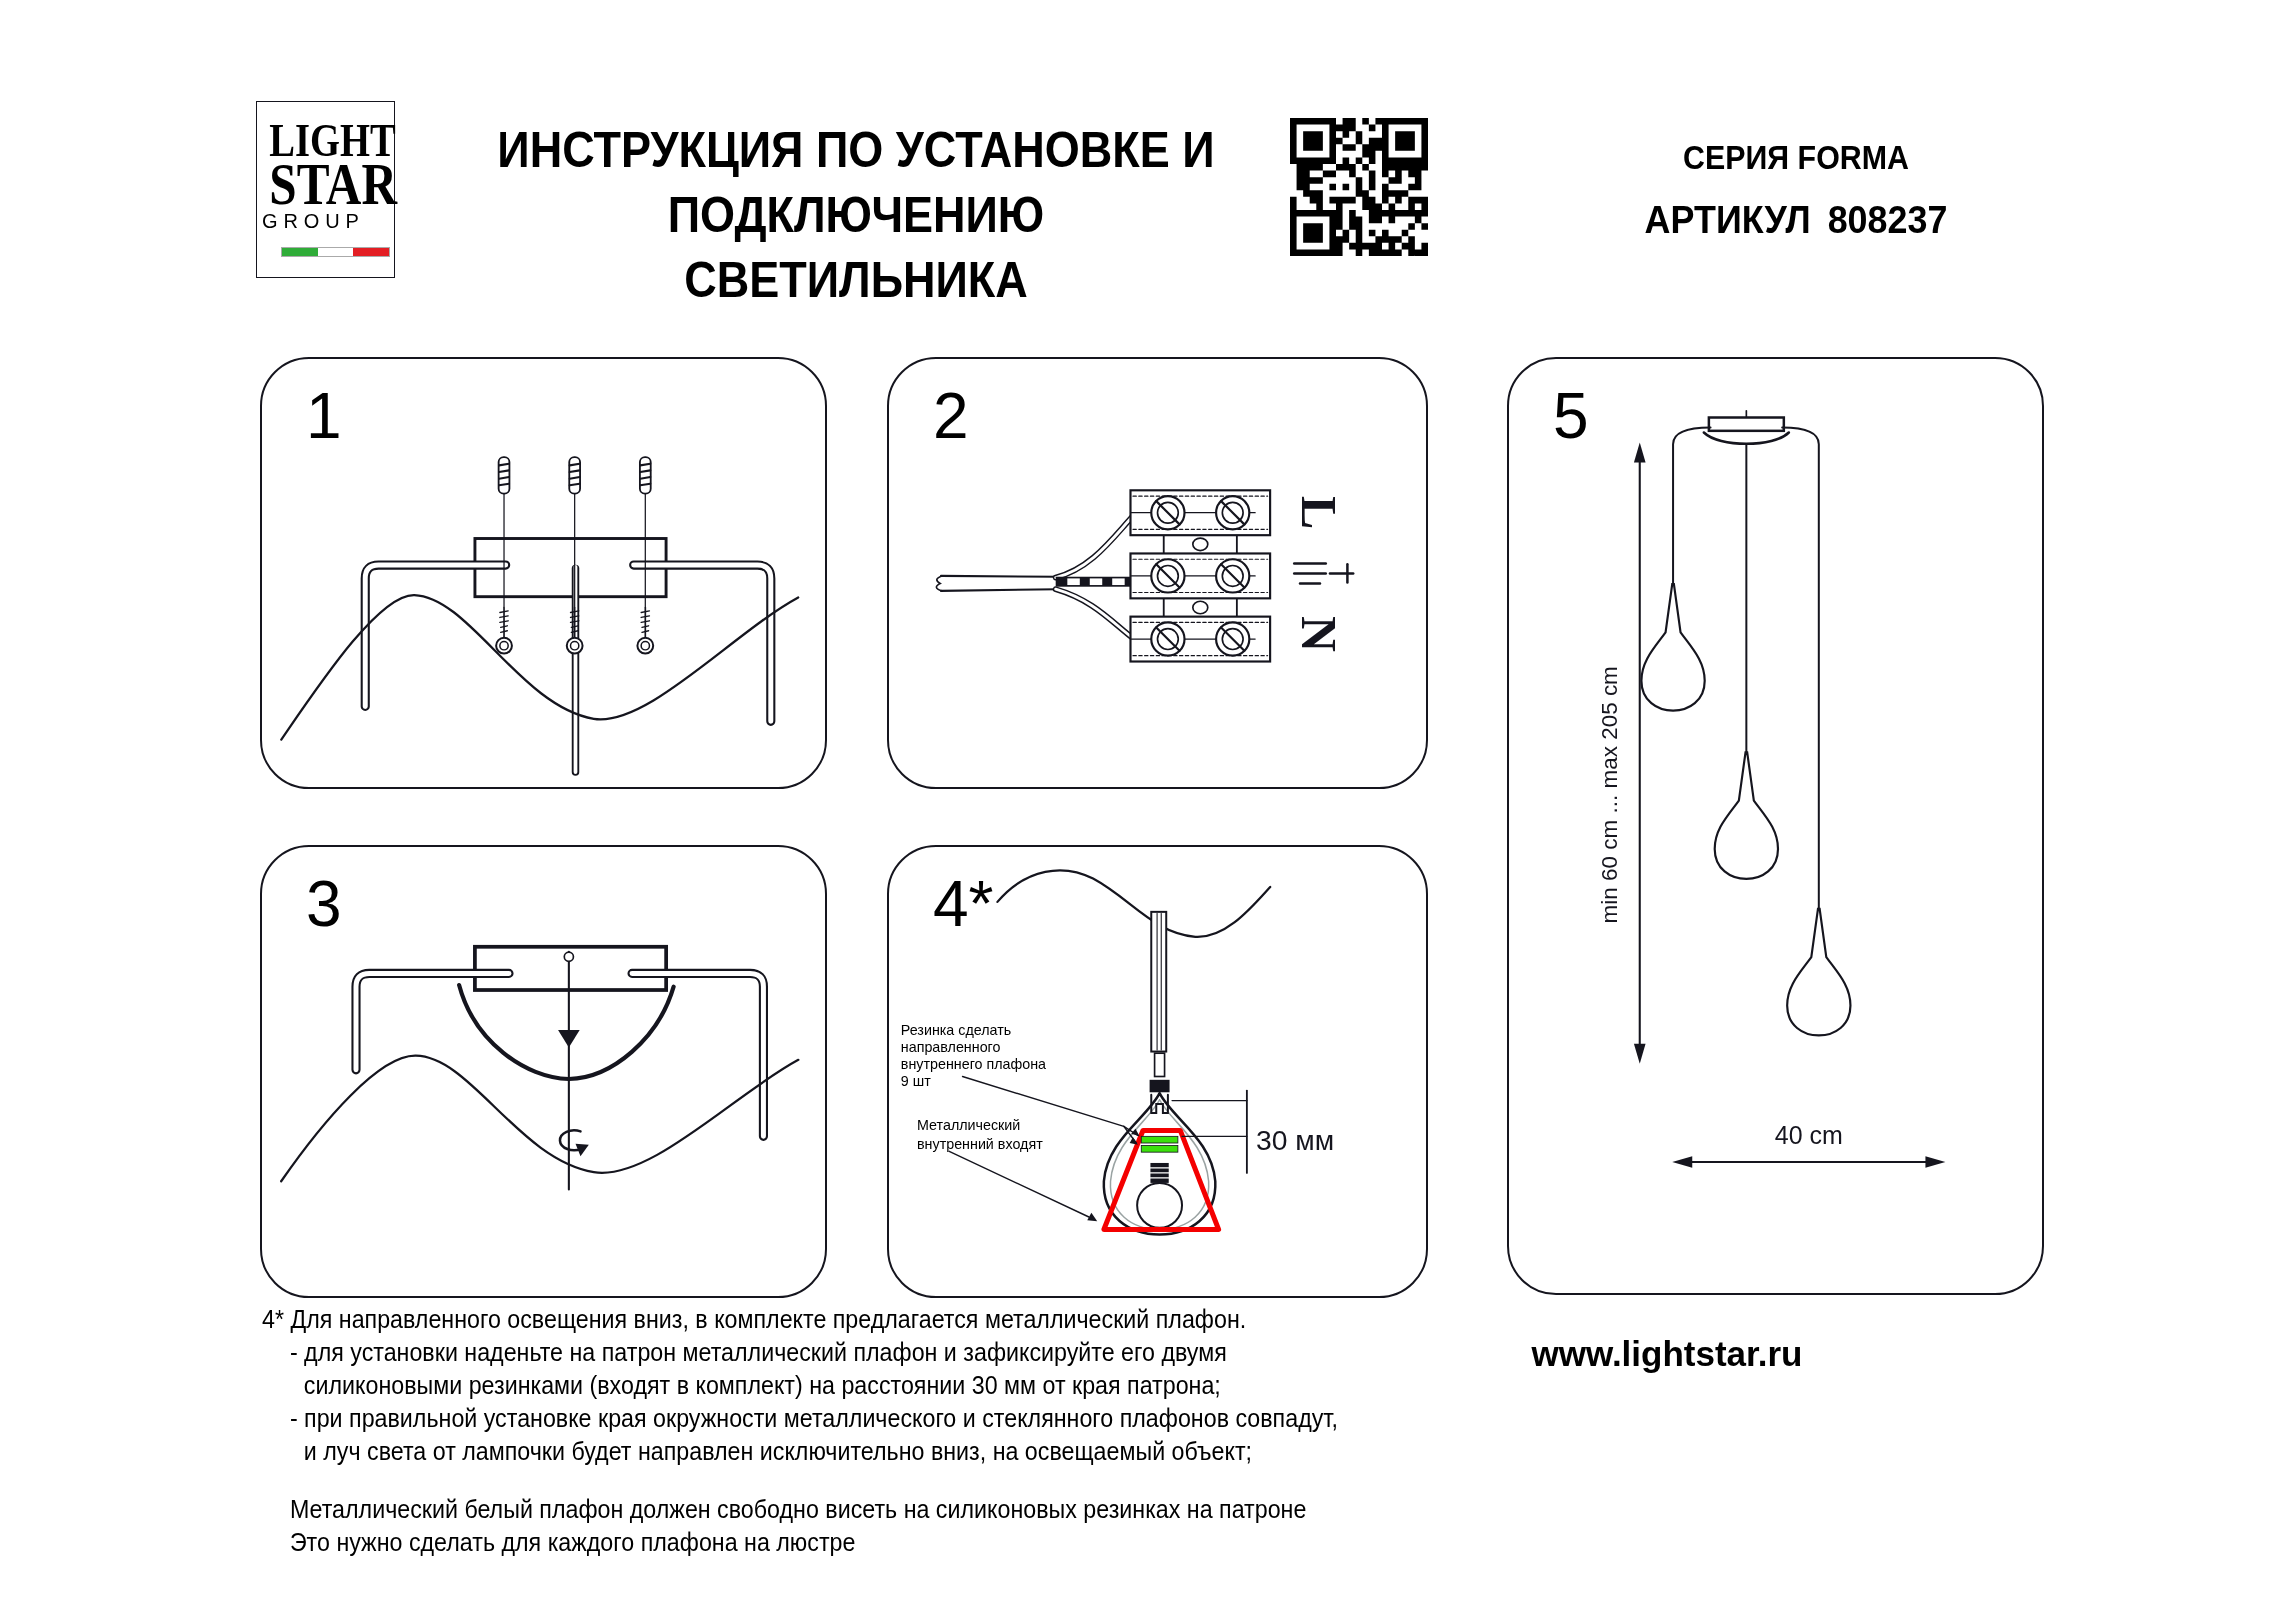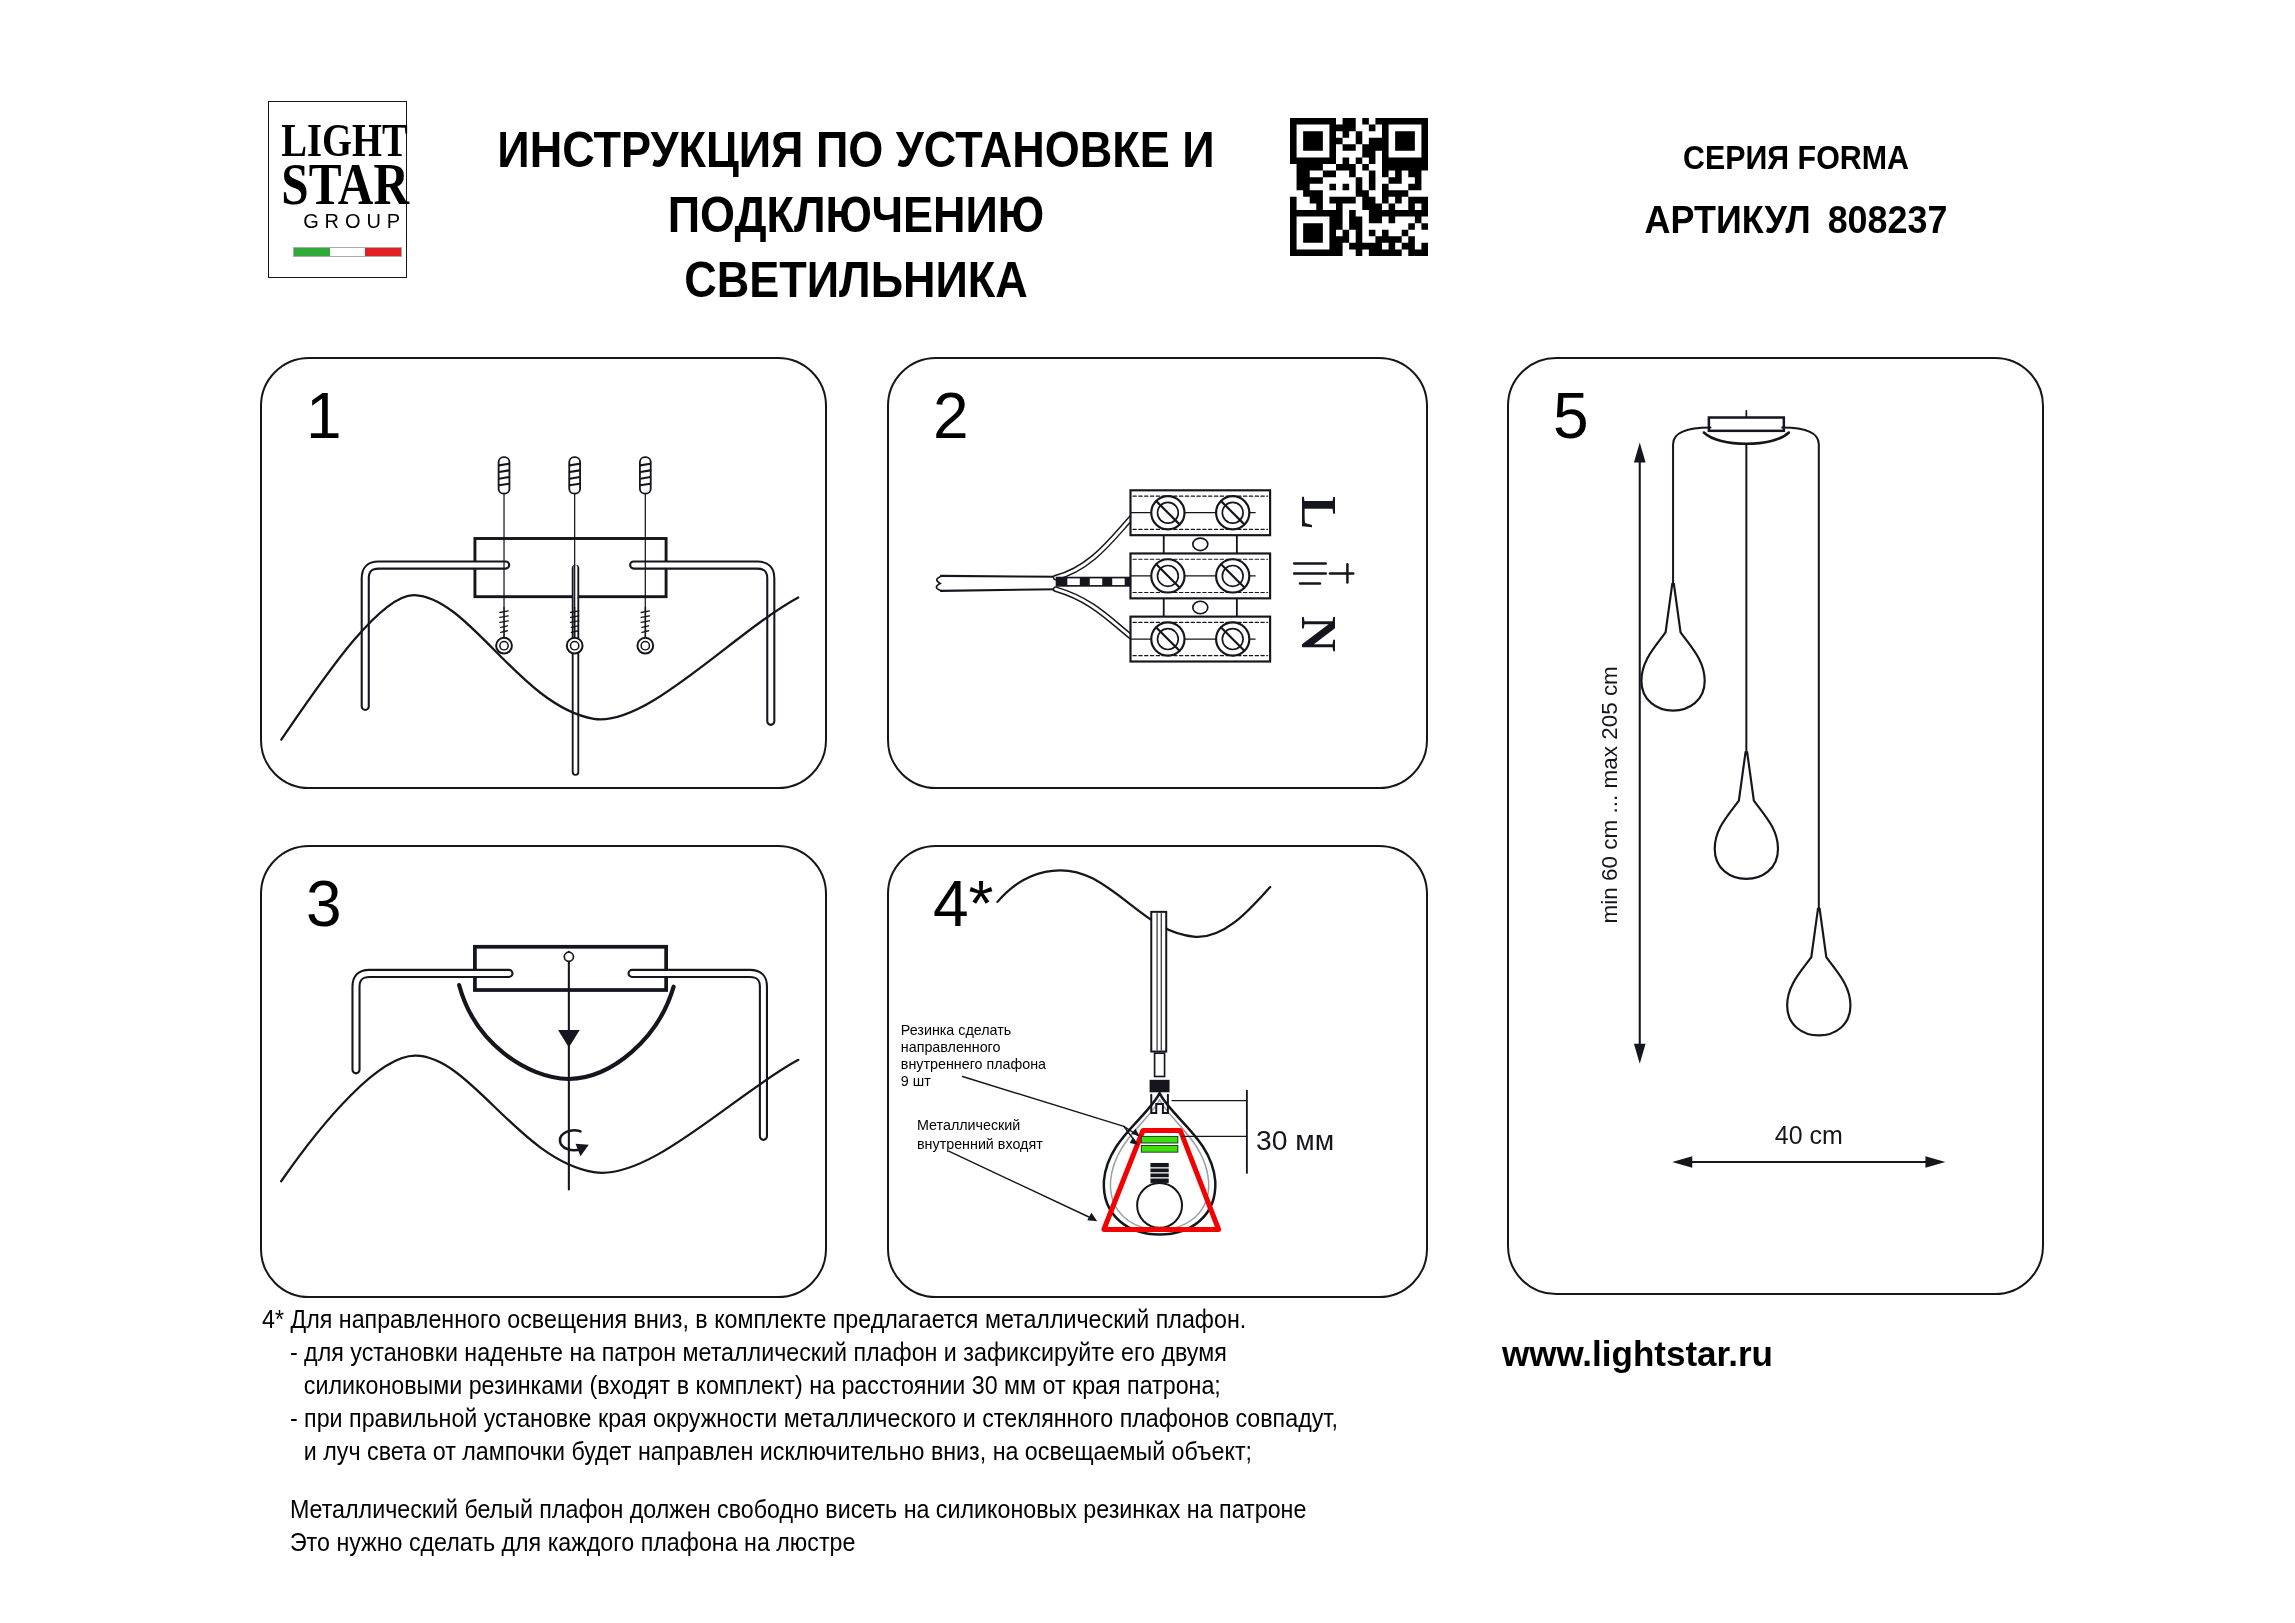--- a/index.html
+++ b/index.html
@@ -1,21 +1,21 @@
 <!DOCTYPE html>
 <html style="font-size:13.4px"><head>
 <meta charset="utf-8">
 <style>
   html,body{margin:0;padding:0;background:#fff;}
   .page{position:relative;width:2295px;height:1623px;background:#fff;overflow:hidden;
         font-family:"Liberation Sans",sans-serif;color:#000;}
 
   
-  .logo-box{position:absolute;left:268px;top:101px;width:137px;height:175px;
-            border:1.7px solid #15151e;text-align:right;}
+  .logo-box{position:absolute;left:256px;top:101px;width:137px;height:175px;
+            border:1.7px solid #15151e;text-align:left;}
   .logo-light{margin-top:18.5px;font-family:"Liberation Serif",serif;font-weight:bold;
               font-size:47px;line-height:39px;transform:scaleX(0.82);}
   .logo-star{font-family:"Liberation Serif",serif;font-weight:bold;font-size:60px;
              line-height:49px;transform:scaleX(0.82);}
   .logo-group{font-size:20px;font-weight:300;letter-spacing:5.9px;line-height:25px;
               margin-top:0;margin-left:5px;}
   .flag{position:absolute;left:24px;bottom:20px;width:107px;height:8.4px;
         border:0.8px solid #aaa;display:flex;}
   .flag span{flex:1;}
 
@@ -42,21 +42,21 @@
   .p4-label{position:absolute;font-size:14.3px;line-height:17px;}
   #p4-rubber{left:11.8px;top:175px;}
   #p4-shade{left:28px;top:269px;line-height:18.5px;}
 
   
   .notes{position:absolute;left:262px;top:1303px;font-size:25px;line-height:33px;
          transform:scaleX(0.93);transform-origin:0 0;white-space:nowrap;}
   .notes .ind1{padding-left:30px;}
   .notes .ind2{padding-left:45px;}
   .notes .gap{height:25px;}
-  .website{position:absolute;left:1502px;top:1334px;width:470px;text-align:left;
+  .website{position:absolute;left:1432px;top:1334px;width:470px;text-align:center;
            font-weight:bold;font-size:35px;}
 
   text{font-family:"Liberation Sans",sans-serif;fill:#15151e;}
   text.serif{font-family:"Liberation Serif",serif;font-weight:bold;}
 </style>
 </head>
 <body>
 
 <div class="page">
 

